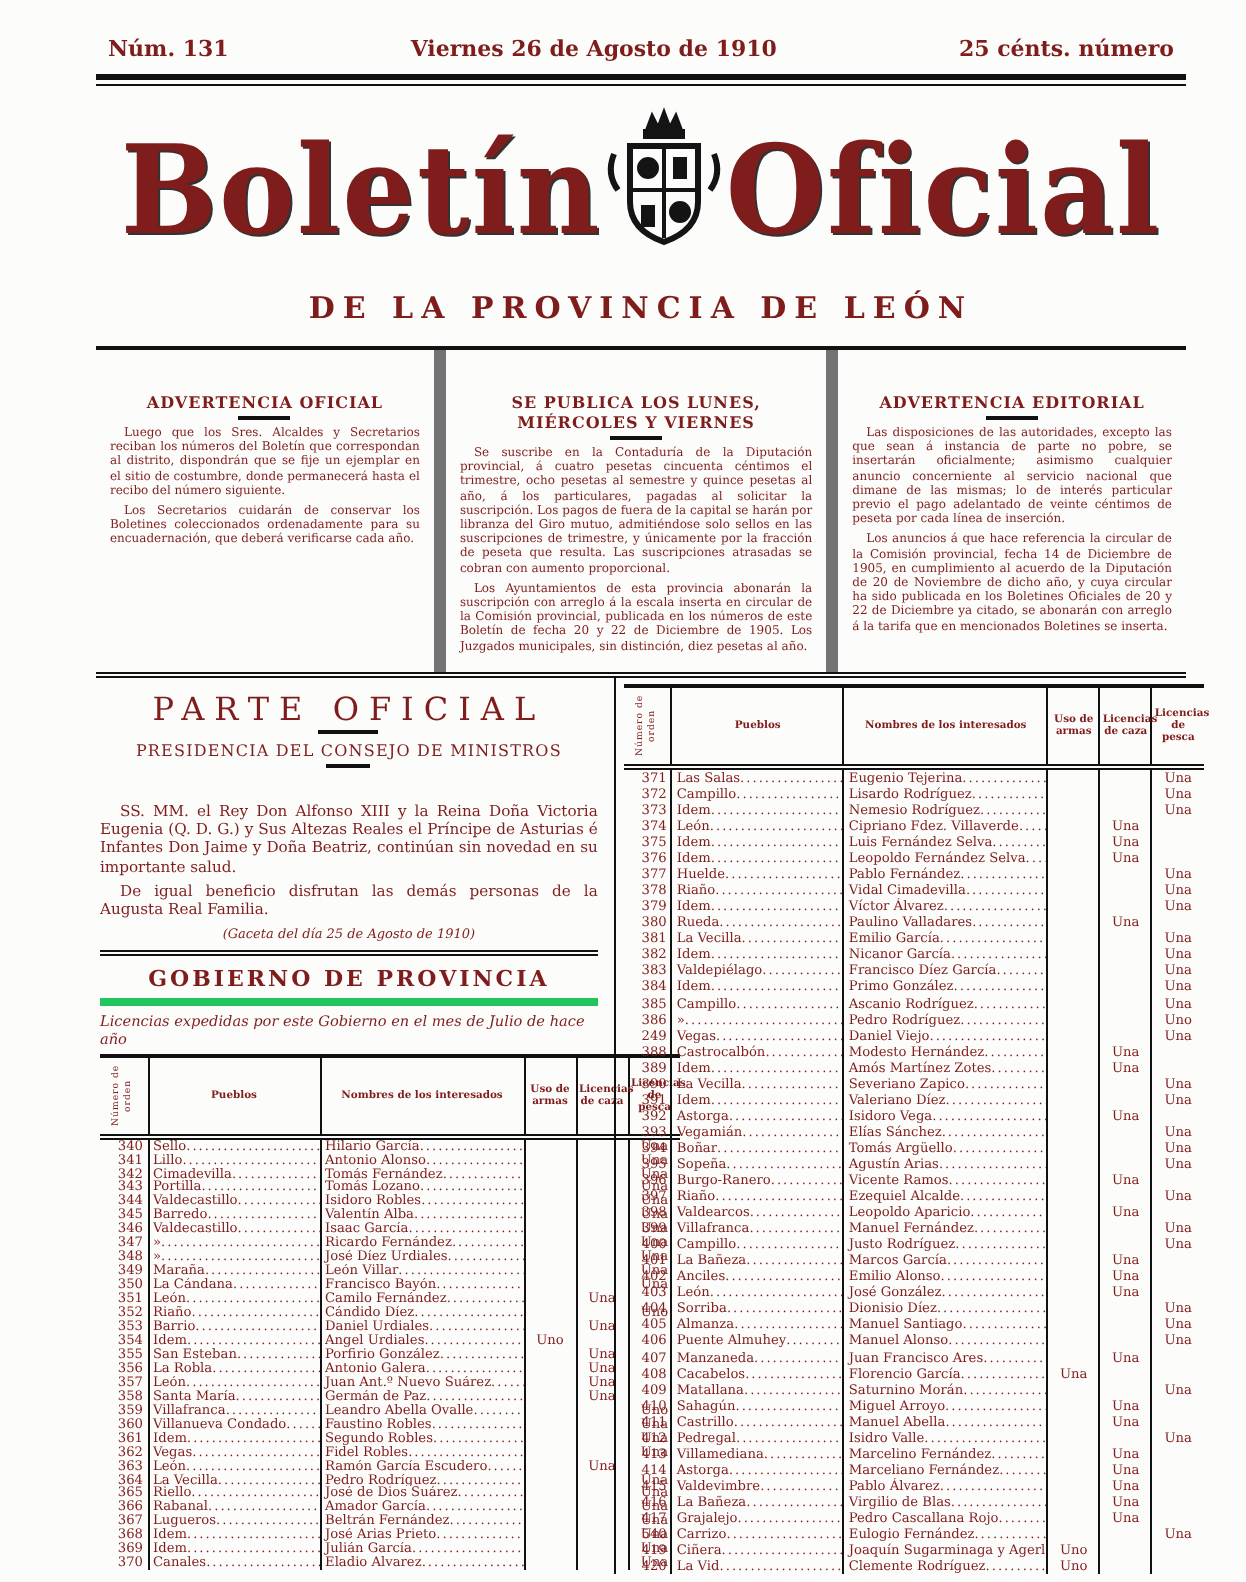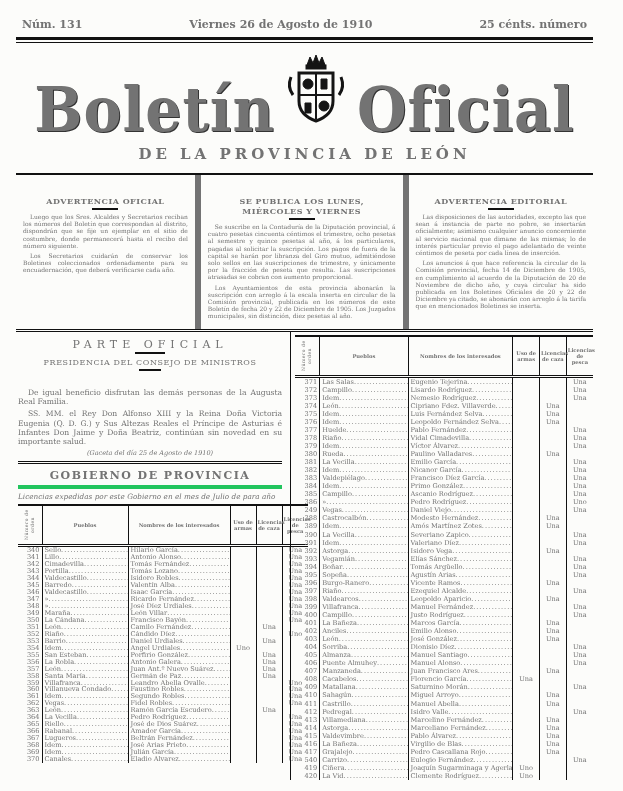--- a/index.html
+++ b/index.html
@@ -1,26 +1,26 @@
 <!DOCTYPE html>
 <html><head>
 <meta charset="utf-8">
 <style>
   html,body{margin:0;padding:0;background:#e8e8e4;}
   .page{
-    width:623px;height:791px;margin:0 auto;background:#fcfcfa;color:#737373;
+    width:623px;height:791px;margin:0 auto;background:#fcfcfa;color:#7f1d1d;
     font-family:"DejaVu Serif", serif;position:relative;overflow:hidden;
-    box-sizing:border-box;padding:14px 30px 8px 16px;
+    box-sizing:border-box;padding:14px 30px 8px 48px;
   }
   
   .topbar{display:flex;justify-content:space-between;align-items:baseline;
     font-size:11px;font-weight:bold;padding:4px 6px 6px 6px;}
   .rule-heavy{border-top:3px solid #111;border-bottom:1px solid #111;height:2px;}
   
-  .masthead{display:flex;justify-content:center;align-items:flex-end;gap:10px;
+  .masthead{display:flex;justify-content:center;align-items:center;
     padding:10px 0 2px 0;}
   .masthead .bigtitle{
     font-size:57px;font-weight:bold;letter-spacing:1px;line-height:1;
     font-family:"DejaVu Serif",serif;text-shadow:1px 1px 0 #333;
     transform:scaleY(1.08);
   }
   .subtitle{text-align:center;font-weight:bold;font-size:15px;letter-spacing:4px;
     padding:6px 0 10px 0;}
   
   .notices{display:flex;border-top:2px solid #111;border-bottom:3px double #111;}
@@ -28,21 +28,21 @@
   .notice+.notice{border-left:6px solid #737373;}
   .n1{width:31%;} .n2{width:36%;} .n3{width:33%;}
   .notice h3{margin:16px 0 3px 0;text-align:center;font-size:8px;letter-spacing:.5px;}
   .notice h3:after{content:"";display:block;width:26px;border-top:2px solid #111;margin:2px auto 0 auto;}
   .notice p{margin:0 0 3px 0;font-size:6px;line-height:7.2px;text-align:justify;
     text-indent:7px;white-space:pre-line;}
   
   .body{display:flex;align-items:stretch;}
   .colL{width:47.5%;box-sizing:border-box;padding:4px 8px 0 2px;}
   .colR{width:52.5%;box-sizing:border-box;border-left:1px solid #111;padding:3px 0 0 4px;}
-  .parte-title{text-align:center;font-size:11px;letter-spacing:5px;margin:2px 0 1px 0;font-weight:normal;}
+  .parte-title{text-align:center;font-size:16px;letter-spacing:5px;margin:2px 0 1px 0;font-weight:normal;}
   .parte-title:after{content:"";display:block;width:30px;border-top:2px solid #111;margin:1px auto 0 auto;}
   .presidencia{text-align:center;font-size:8px;letter-spacing:.6px;margin:4px 0 17px 0;font-weight:normal;}
   .presidencia:after{content:"";display:block;width:22px;border-top:2px solid #111;margin:2px auto 0 auto;}
   .oficial-p{font-size:7.6px;line-height:9.3px;text-align:justify;text-indent:10px;margin:3px 0;}
   .gaceta{font-size:6.5px;font-style:italic;text-align:center;margin:3px 0 4px 0;}
   .sect-rule{border-top:3px double #111;margin:2px 0;}
   .gobierno{text-align:center;font-weight:bold;font-size:11px;letter-spacing:1.5px;
     border-bottom:4px solid #22c55e;padding:3px 0 3px 0;margin-bottom:3px;}
   .lic-line{font-size:7.3px;font-style:italic;text-align:left;margin:2px 0 3px 0;}
   
@@ -123,26 +123,26 @@
       <p>Las disposiciones de las autoridades, excepto las que sean á instancia de parte no pobre, se insertarán oficialmente; asimismo cualquier anuncio concerniente al servicio nacional que dimane de las mismas; lo de interés particular previo el pago adelantado de veinte céntimos de peseta por cada línea de inserción.</p>
       <p>Los anuncios á que hace referencia la circular de la Comisión provincial, fecha 14 de Diciembre de 1905, en cumplimiento al acuerdo de la Diputación de 20 de Noviembre de dicho año, y cuya circular ha sido publicada en los Boletines Oficiales de 20 y 22 de Diciembre ya citado, se abonarán con arreglo á la tarifa que en mencionados Boletines se inserta.</p>
     </div>
   </div>
 
   <div class="body">
 
     <div class="colL">
       <h2 class="parte-title">PARTE OFICIAL</h2>
       <h4 class="presidencia">PRESIDENCIA DEL CONSEJO DE MINISTROS</h4>
+      <p class="oficial-p">SS. MM. el Rey Don Alfonso XIII y la Reina Doña Victoria Eugenia (Q. D. G.) y Sus Altezas Reales el Príncipe de Asturias é Infantes Don Jaime y Doña Beatriz, continúan sin novedad en su importante salud.</p>
       <p class="oficial-p">De igual beneficio disfrutan las demás personas de la Augusta Real Familia.</p>
-      <p class="oficial-p">SS. MM. el Rey Don Alfonso XIII y la Reina Doña Victoria Eugenia (Q. D. G.) y Sus Altezas Reales el Príncipe de Asturias é Infantes Don Jaime y Doña Beatriz, continúan sin novedad en su importante salud.</p>
       <p class="gaceta">(Gaceta del día 25 de Agosto de 1910)</p>
       <div class="sect-rule"></div>
       <div class="gobierno">GOBIERNO DE PROVINCIA</div>
-      <p class="lic-line">Licencias expedidas por este Gobierno en el mes de Julio de para año</p>
+      <p class="lic-line">Licencias expedidas por este Gobierno en el mes de Julio de hace año</p>
 
       <table class="lic tL">
         <colgroup>
           <col class="w-num">
             <col class="w-pue">
             <col class="w-nom">
           <col class="w-mark">
             <col class="w-mark">
             <col class="w-mark">
         </colgroup>

